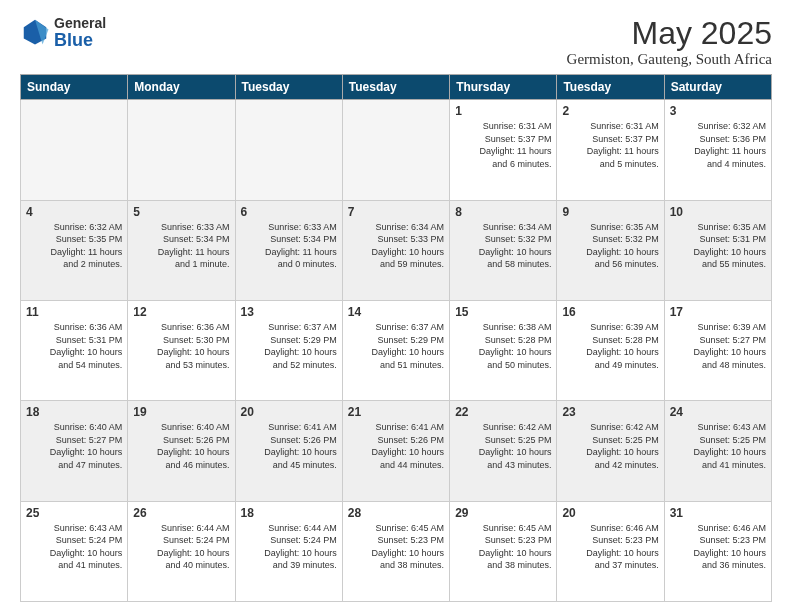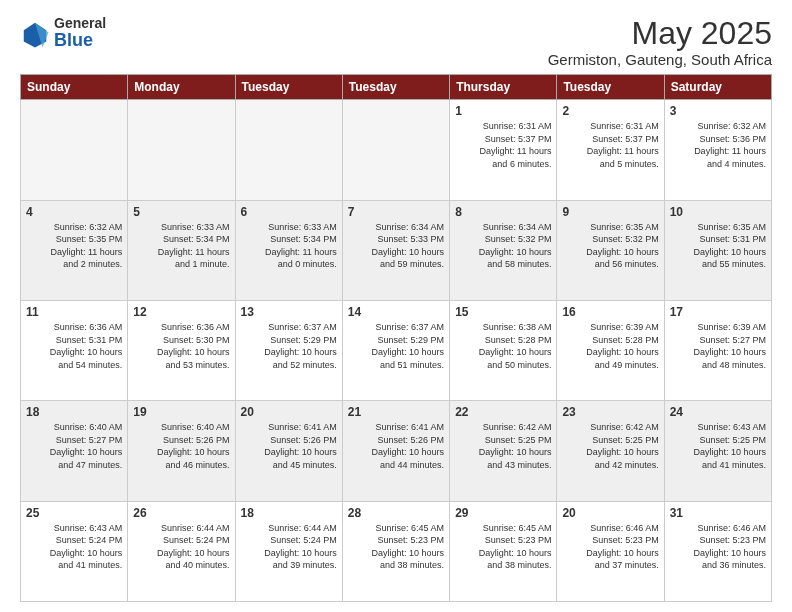--- a/index.html
+++ b/index.html
@@ -18,21 +18,21 @@
       flex-direction: column;
     }
     .header {
       display: flex;
       align-items: flex-start;
       justify-content: space-between;
       margin-bottom: 6px;
     }
     .logo {
       display: flex;
-      align-items: center;
+      align-items: flex-start;
       gap: 4px;
     }
     .logo-text {
       display: flex;
       flex-direction: column;
       line-height: 1.1;
     }
     .logo-general {
       font-size: 14px;
       font-weight: bold;
@@ -52,30 +52,31 @@
     }
     .main-title {
       font-size: 32px;
       font-weight: normal;
       color: #333;
       line-height: 1.1;
     }
     .subtitle {
       font-size: 15px;
       color: #333;
+      font-family: Liberation Serif, serif;
     }
     .calendar {
       flex: 1;
       border: 1px solid #bbb;
       border-collapse: collapse;
       width: 100%;
       table-layout: fixed;
     }
     .calendar th {
-      background-color: #7f1d1d;
+      background-color: #0c4a6e;
       color: white;
       text-align: left;
       padding: 5px 6px;
       font-size: 12px;
       border: 1px solid #aaa;
     }
     .calendar td {
       border: 1px solid #ccc;
       vertical-align: top;
       padding: 4px 5px;

